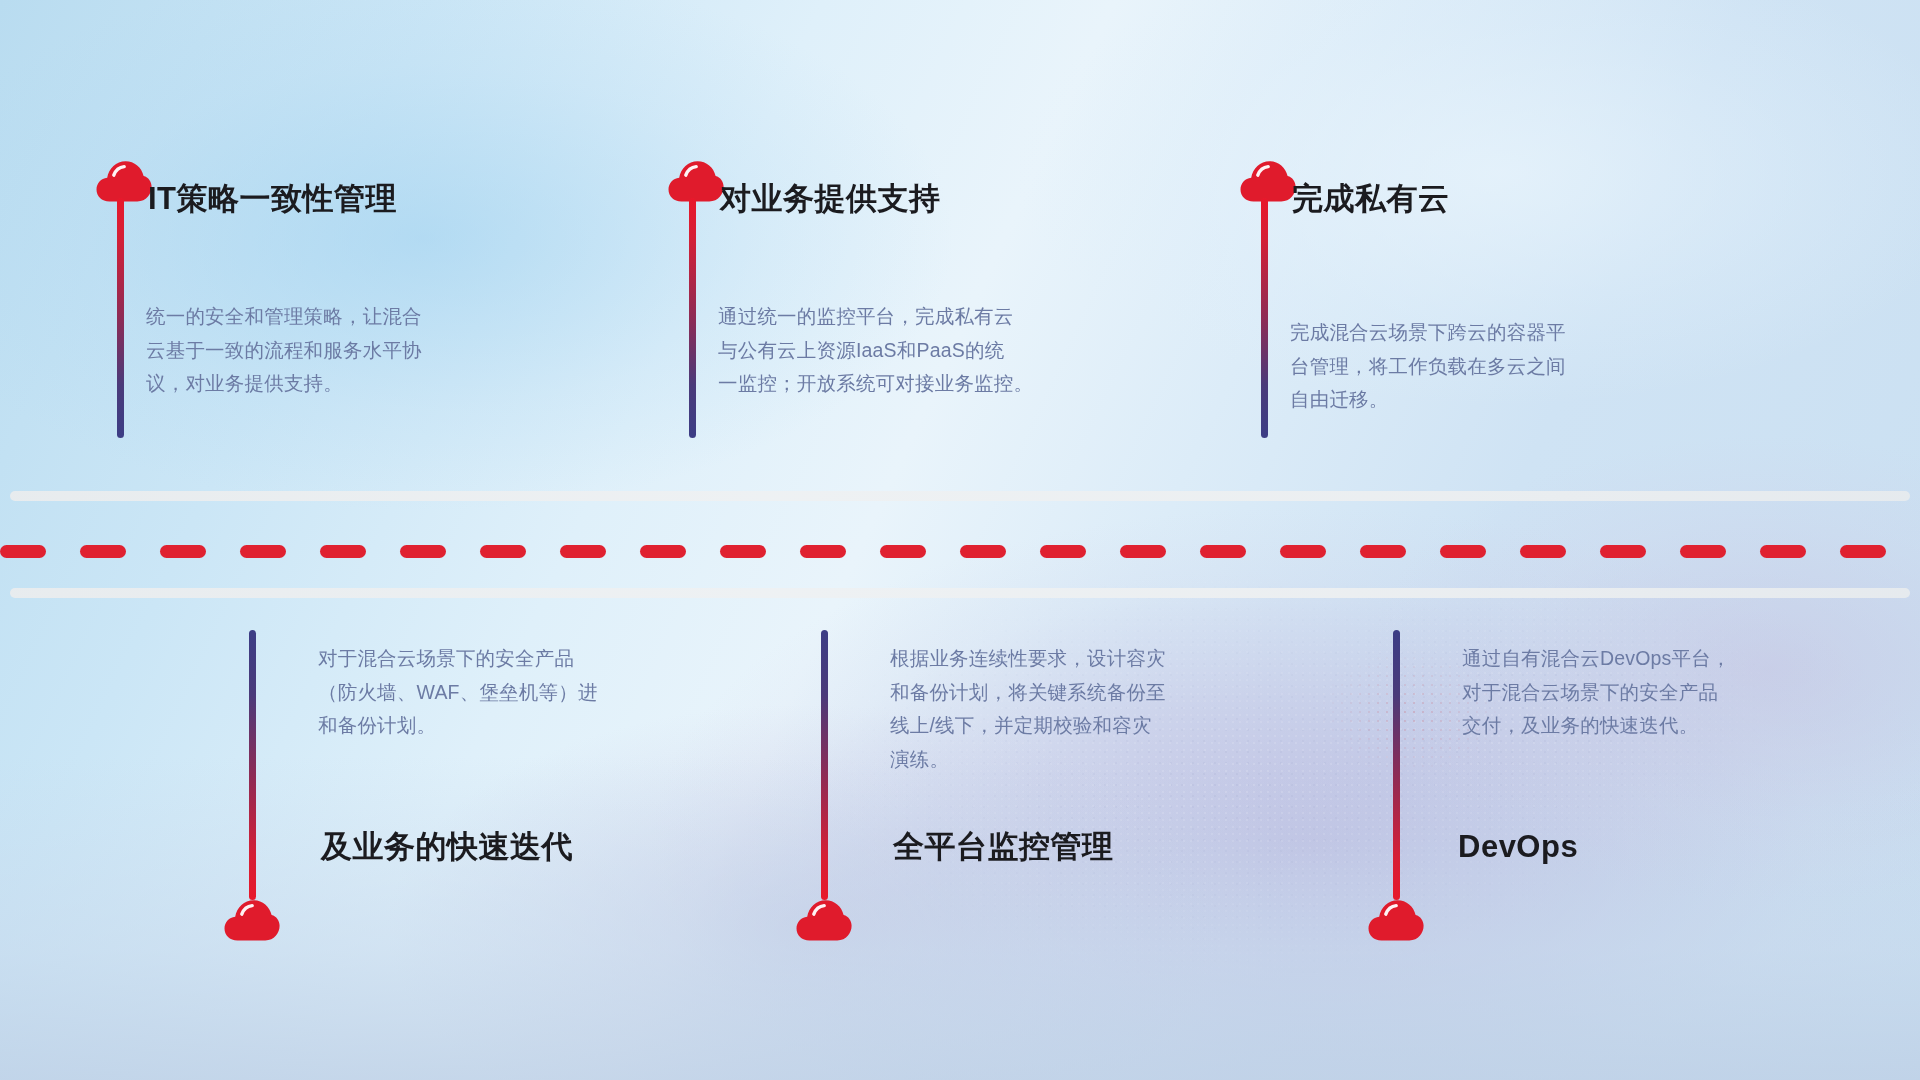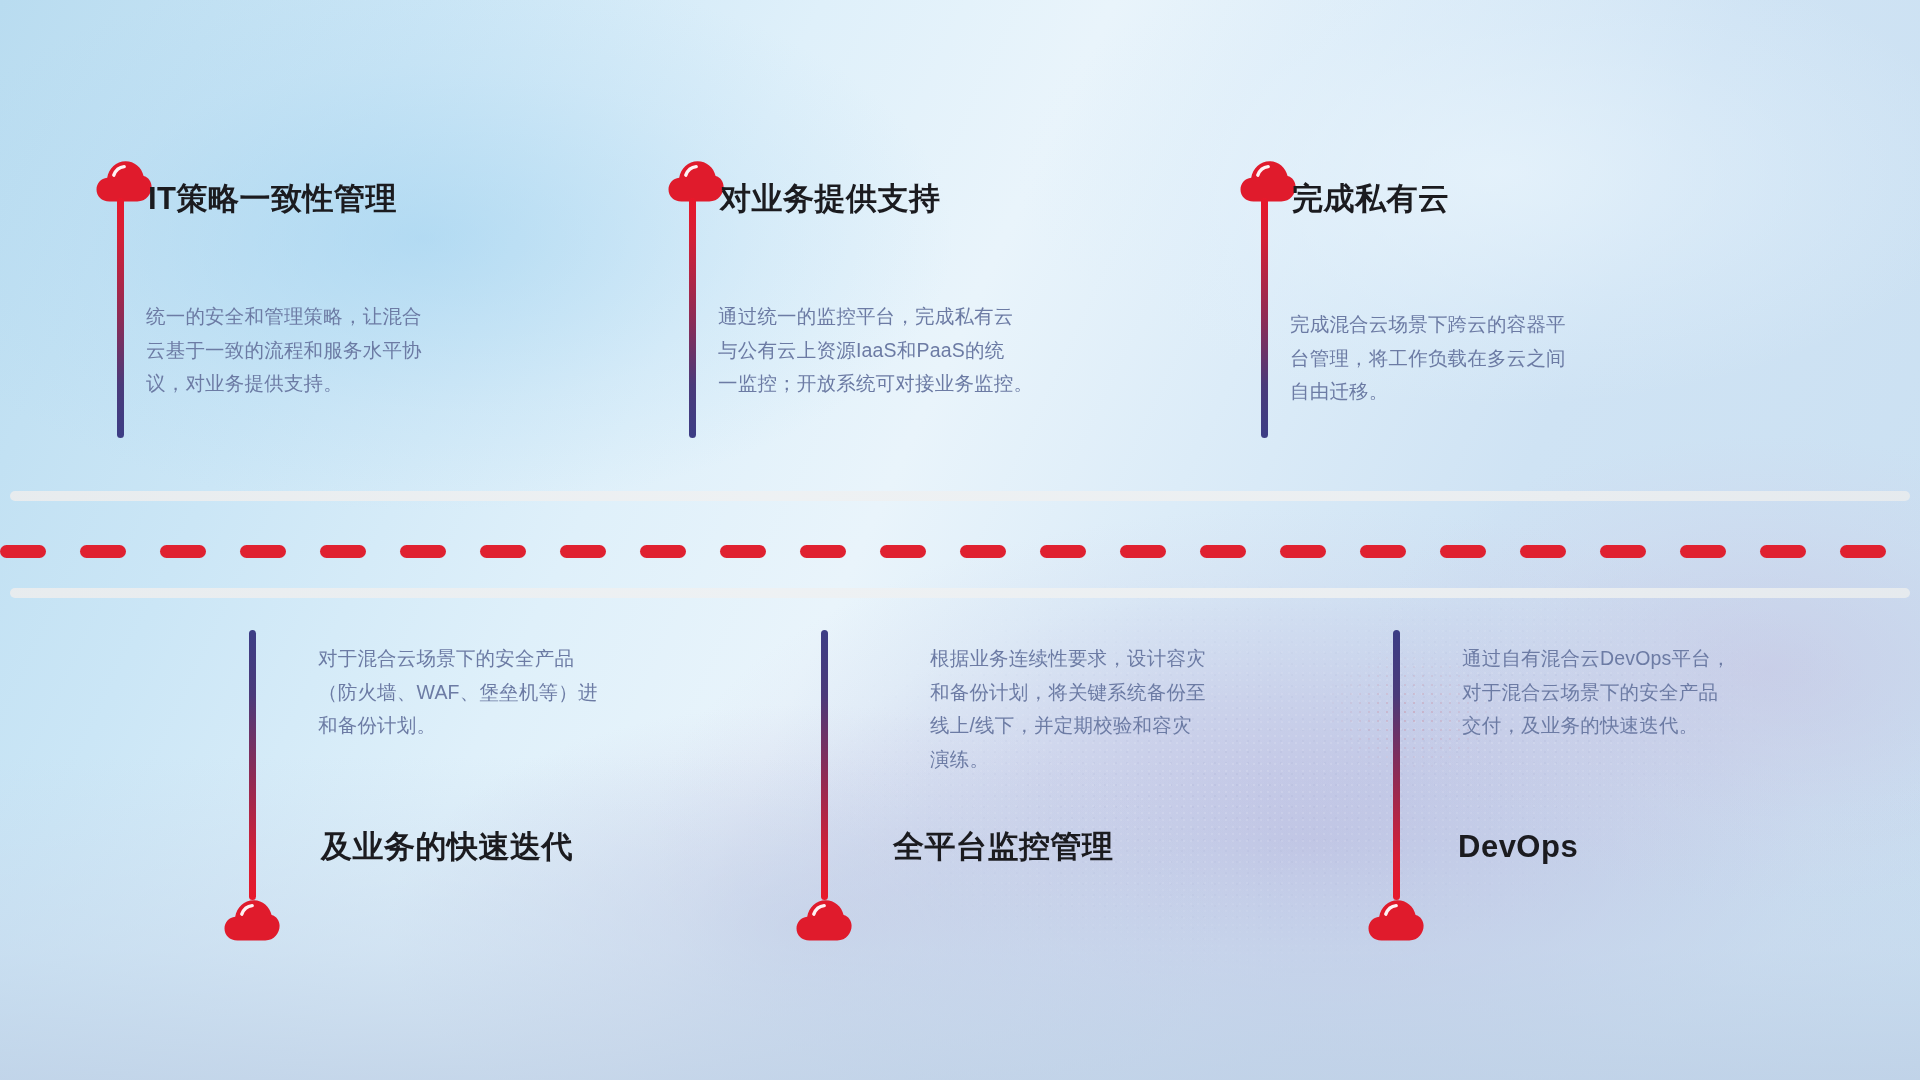--- a/index.html
+++ b/index.html
@@ -216,21 +216,21 @@
 
   <div class="col" style="left:1240px; top:160px;">
     <div class="cloud" style="left:0; top:0;">
       <svg viewBox="0 0 56 42" xmlns="http://www.w3.org/2000/svg">
         <path d="M13.5 41.5 C5.6 41.5 0.5 36.4 0.5 29.6 C0.5 23.4 5.0 18.4 11.2 17.8 C12.6 8.3 20.3 1.2 29.6 1.2 C38.4 1.2 45.7 7.4 47.6 15.9 C52.4 17.2 55.6 21.5 55.6 26.8 C55.6 34.0 50.2 41.5 41.3 41.5 Z" fill="#e01b2c"></path>
         <path d="M17.8 15.2 C19.6 10.2 23.6 7.0 28.2 6.6" fill="none" stroke="#ffffff" stroke-width="3.4" stroke-linecap="round" opacity=".95"></path>
       </svg>
     </div>
     <div class="stem down" style="left:21px; top:38px; height:240px;"></div>
     <div class="title" style="left:52px; top:22px;">完成私有云</div>
-    <div class="body" style="left:50px; top:148px;">完成混合云场景下跨云的容器平
+    <div class="body" style="left:50px; top:156px;">完成混合云场景下跨云的容器平
 台管理，将工作负载在多云之间
 自由迁移。</div>
   </div>
 
   <div class="rail" style="top:491px;"></div>
   <div class="dashline" id="dashline" style="top:545px;">
       <div class="dash" style="width: 46px; background: rgb(224, 33, 48);"></div>
       <div class="dash-gap" style="width: 34px;"></div>
       <div class="dash" style="width: 46px; background: rgb(224, 33, 48);"></div>
       <div class="dash-gap" style="width: 34px;"></div>
@@ -289,21 +289,21 @@
     <div class="cloud" style="left:-4px; top:274px;">
       <svg viewBox="0 0 56 42" xmlns="http://www.w3.org/2000/svg">
         <path d="M13.5 41.5 C5.6 41.5 0.5 36.4 0.5 29.6 C0.5 23.4 5.0 18.4 11.2 17.8 C12.6 8.3 20.3 1.2 29.6 1.2 C38.4 1.2 45.7 7.4 47.6 15.9 C52.4 17.2 55.6 21.5 55.6 26.8 C55.6 34.0 50.2 41.5 41.3 41.5 Z" fill="#e01b2c"></path>
         <path d="M17.8 15.2 C19.6 10.2 23.6 7.0 28.2 6.6" fill="none" stroke="#ffffff" stroke-width="3.4" stroke-linecap="round" opacity=".95"></path>
       </svg>
     </div>
   </div>
 
   <div class="col" style="left:800px; top:625px;">
     <div class="stem up" style="left:21px; top:5px; height:270px;"></div>
-    <div class="body" style="left:90px; top:17px;margin-left:40px;">根据业务连续性要求，设计容灾
+    <div class="body" style="left:90px; top:17px;">根据业务连续性要求，设计容灾
 和备份计划，将关键系统备份至
 线上/线下，并定期校验和容灾
 演练。</div>
     <div class="title" style="left:93px; top:205px;">全平台监控管理</div>
     <div class="cloud" style="left:-4px; top:274px;">
       <svg viewBox="0 0 56 42" xmlns="http://www.w3.org/2000/svg">
         <path d="M13.5 41.5 C5.6 41.5 0.5 36.4 0.5 29.6 C0.5 23.4 5.0 18.4 11.2 17.8 C12.6 8.3 20.3 1.2 29.6 1.2 C38.4 1.2 45.7 7.4 47.6 15.9 C52.4 17.2 55.6 21.5 55.6 26.8 C55.6 34.0 50.2 41.5 41.3 41.5 Z" fill="#e01b2c"></path>
         <path d="M17.8 15.2 C19.6 10.2 23.6 7.0 28.2 6.6" fill="none" stroke="#ffffff" stroke-width="3.4" stroke-linecap="round" opacity=".95"></path>
       </svg>
     </div>

